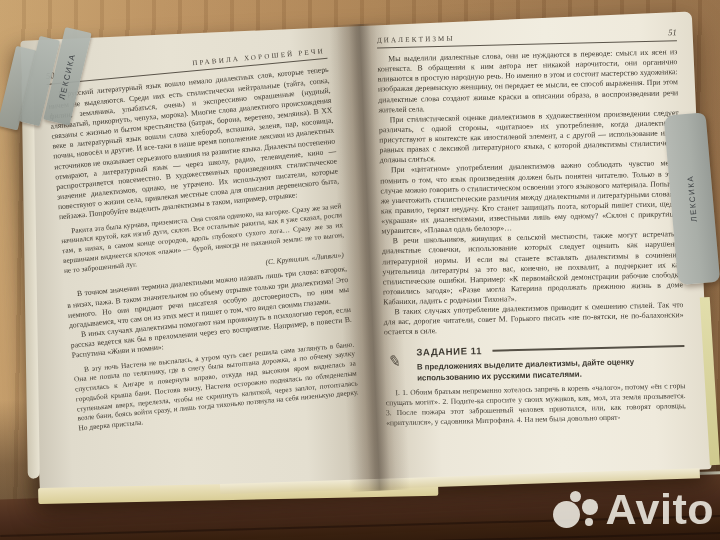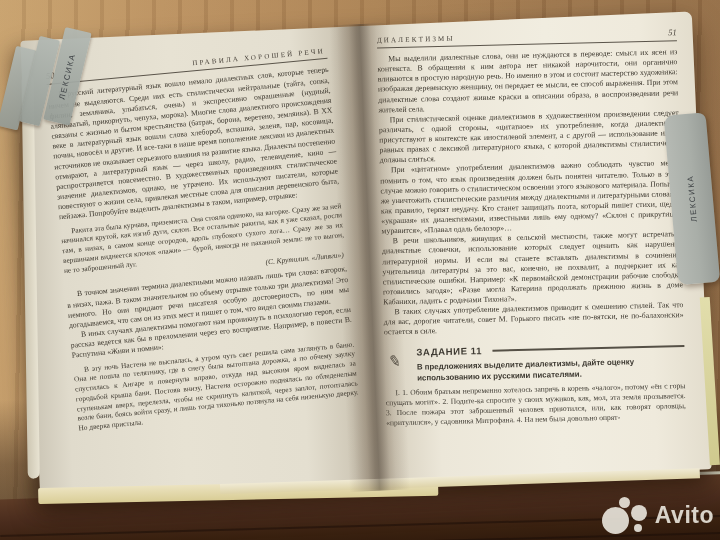--- a/index.html
+++ b/index.html
@@ -84,21 +84,21 @@
     box-shadow:2px 3px 5px rgba(50,30,15,.35);
     display:flex;align-items:center;justify-content:center;}
   
   .watermark{position:absolute;right:6px;bottom:6px;z-index:5;display:flex;align-items:center;gap:7px;opacity:.88;}
   .avito-circles{position:relative;width:46px;height:37px;}
   .c{position:absolute;border-radius:50%;background:#efece3;}
   .c1{width:27px;height:27px;left:0;bottom:0;}
   .c2{width:11px;height:11px;left:17px;top:0;}
   .c3{width:16px;height:16px;right:1px;top:8px;}
   .c4{width:8px;height:8px;right:6px;bottom:2px;}
-  .avito-text{font-family:"Liberation Sans",sans-serif;font-weight:bold;font-size:23px;color:#efece3;letter-spacing:.5px;}
+  .avito-text{font-family:"Liberation Sans",sans-serif;font-weight:bold;font-size:43px;color:#efece3;letter-spacing:.5px;}
 </style>
 </head>
 <body>
 
 <div class="table"></div>
 <div class="table-bottom"></div>
 <div class="plank-line" style="top:515px;"></div>
 <div class="plank-line" style="top:532px;"></div>
 <div class="table-edge"></div>
 

